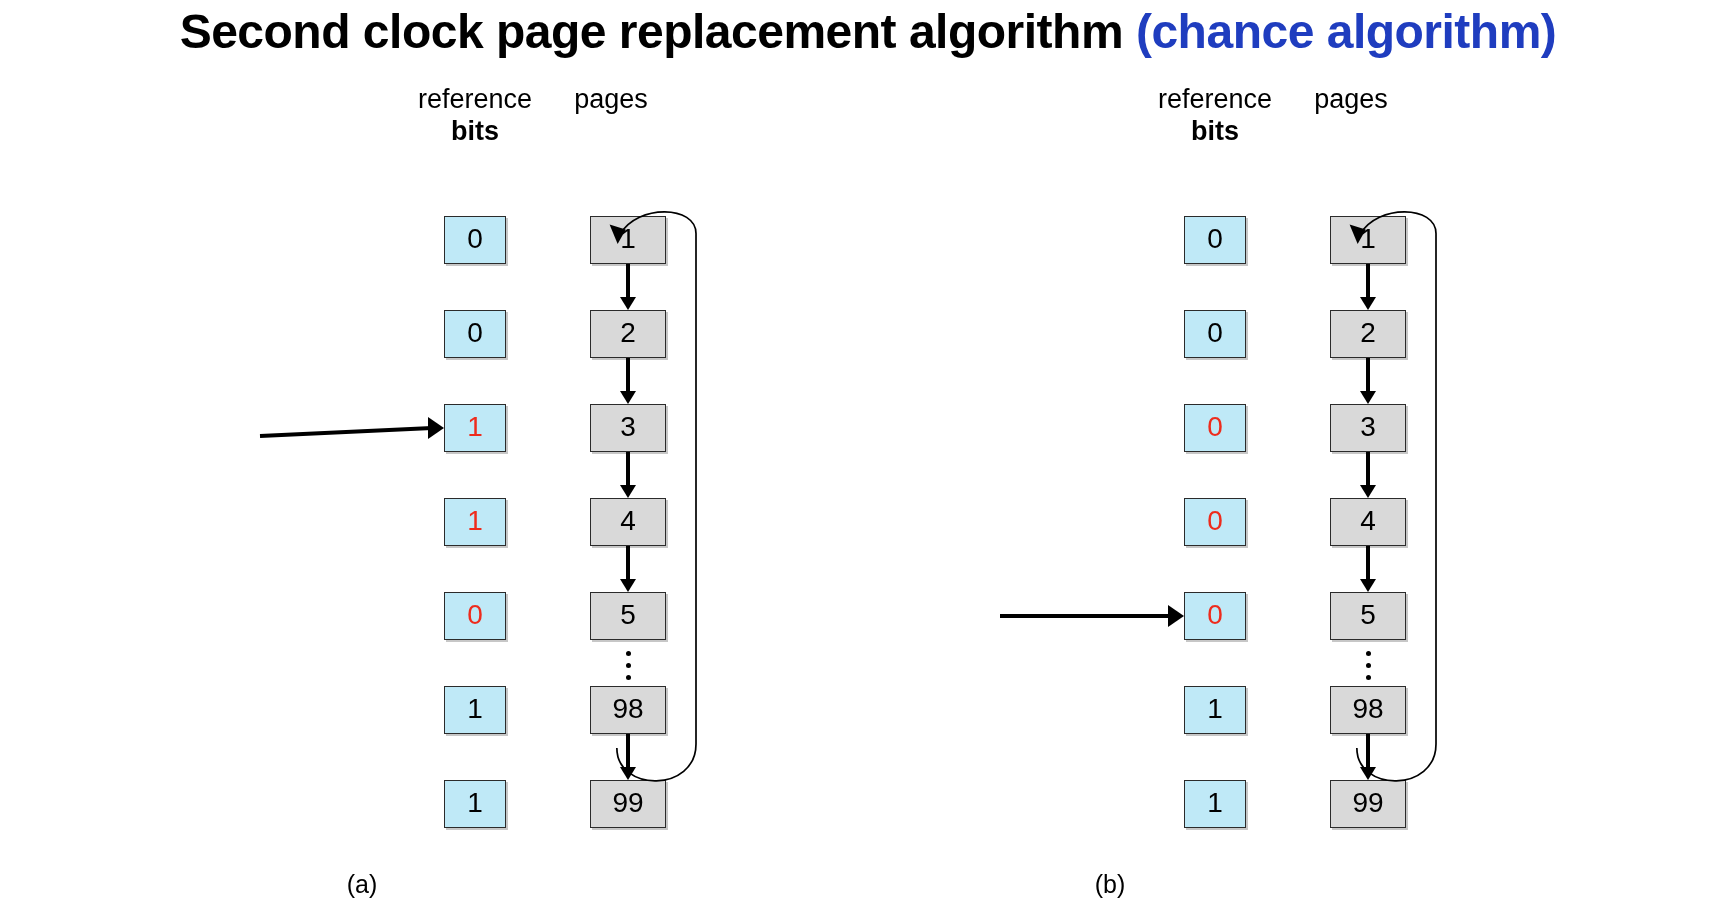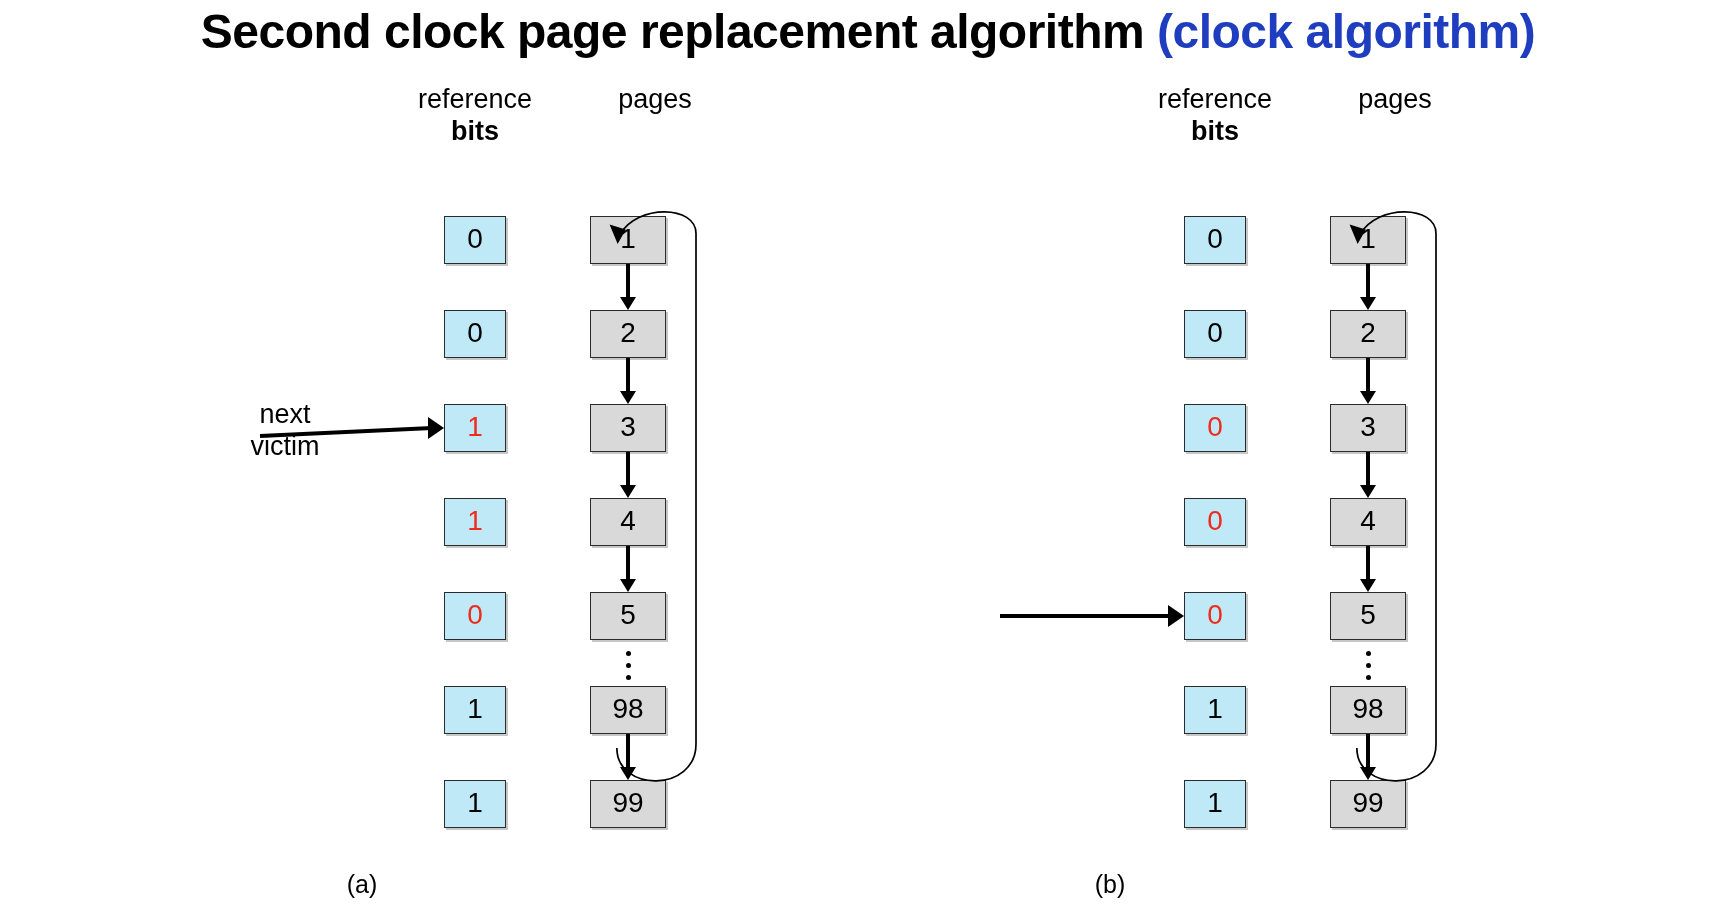--- a/index.html
+++ b/index.html
@@ -58,21 +58,21 @@
     text-align: center;
     line-height: 1.18;
     white-space: nowrap;
   }
   .head-bits {
     left: 340px;
     top: 4px;
     width: 210px;
   }
   .head-pages {
-    left: 520px;
+    left: 476px;
     top: 4px;
     width: 210px;
   }
 
   
   .bit-box, .page-box {
     position: absolute;
     width: 62px;
     height: 48px;
     box-sizing: border-box;
@@ -178,21 +178,21 @@
     width: 760px;
     text-align: center;
     font-size: 25px;
   }
   #panel-a .caption { left: -48px; }
   #panel-b .caption { left: -40px; }
 </style>
 </head>
 <body>
 
-<div id="title"><span>Second clock page replacement algorithm </span><span class="blue">(clock algorithm)</span></div>
+<div id="title"><span>Second clock page replacement algorithm </span><span class="blue">(chance algorithm)</span></div>
 
 <div class="panel" id="panel-a">
   <div class="panel-inner">
       <div class="col-head head-bits">
         <div>reference</div>
         <div style="font-weight: bold;">bits</div>
       </div>
       <div class="col-head head-pages">pages</div>
       <div class="bit-box" style="top: 136px;">
         <span class="val">0</span>
@@ -262,24 +262,20 @@
         <i></i>
       </div>
       <svg width="260" height="820" viewBox="0 0 260 820" class="loop-svg">
         <path d="M 58 748 C 58 803, 156 803, 156 743 L 156 111 C 156 76, 84 74, 62 112" fill="none" stroke="#000" stroke-width="2.1"></path>
         <polygon points="49,100 69,106 59,124" fill="#000"></polygon>
       </svg>
       <svg width="260" height="90" viewBox="0 0 260 90" class="pointer-svg" style="left: 170px; top: 303px;">
         <line x1="60" y1="53" x2="232" y2="45" stroke="#000" stroke-width="4"></line>
         <polygon points="228,34 244,45 228,56" fill="#000"></polygon>
       </svg>
-      <div class="victim-label" style="left: 200px; top: 318px; width: 110px;">
-        <div>next</div>
-        <div>victim</div>
-      </div>
       <div class="caption">(a)</div>
     </div>
 </div>
 
 <div class="panel" id="panel-b">
   <div class="panel-inner">
       <div class="col-head head-bits">
         <div>reference</div>
         <div style="font-weight: bold;">bits</div>
       </div>

